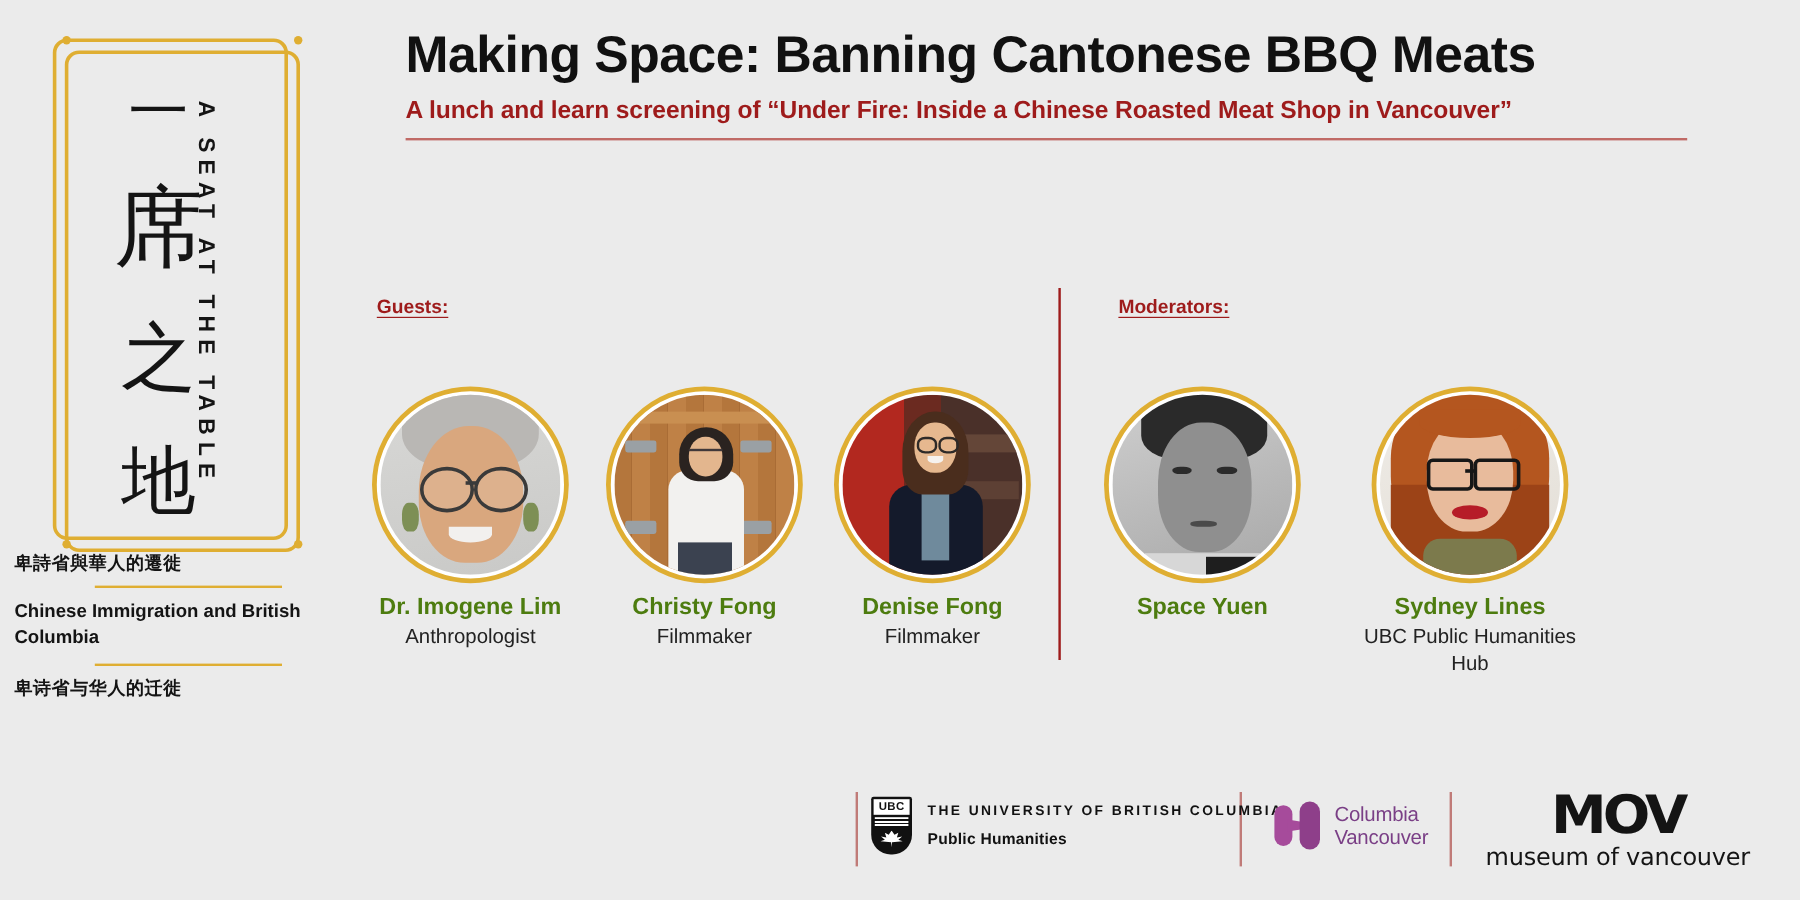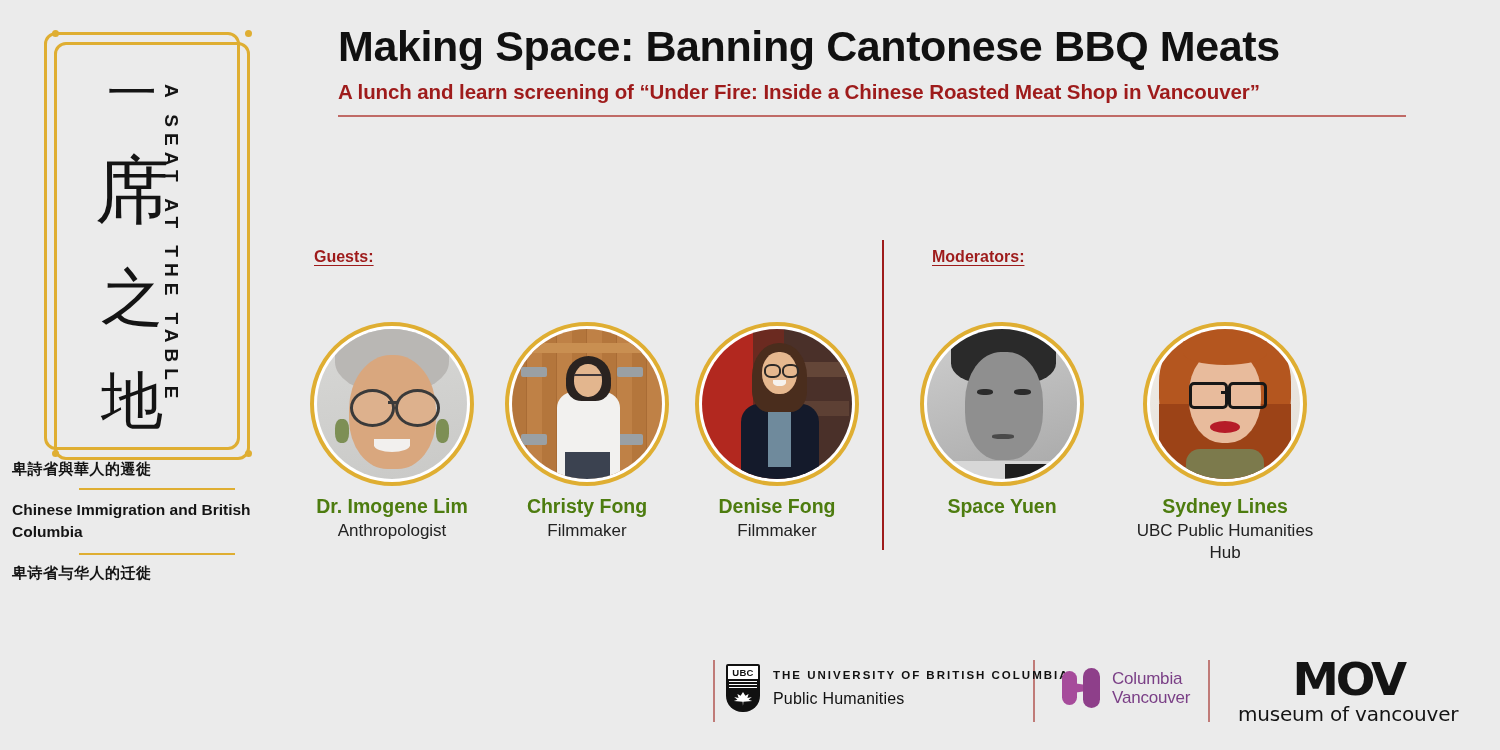--- a/index.html
+++ b/index.html
@@ -173,21 +173,21 @@
     position:absolute;left:2px;top:2px;width:30px;height:13px;background:#fff;
     display:flex;align-items:center;justify-content:center;
   }
   .crest-top span{font-size:9.5px;font-weight:bold;color:#111;letter-spacing:.3px;font-family:"Liberation Sans",sans-serif;}
   .crest-lines{position:absolute;left:3px;top:17px;width:28px;height:9px;
     background:repeating-linear-gradient(180deg,#fff 0 1.5px,#111 1.5px 3px);}
   .crest-leaf{position:absolute;left:7px;top:28px;width:20px;height:14px;
     background:#fff;clip-path:polygon(50% 0%,62% 26%,78% 14%,72% 42%,94% 36%,78% 56%,96% 64%,52% 70%,50% 100%,48% 70%,4% 64%,22% 56%,6% 36%,28% 42%,22% 14%,38% 26%);}
   .ubc-text{display:flex;flex-direction:column;gap:9px;}
   .ubc-l1{font-size:11.5px;font-weight:bold;letter-spacing:2.0px;color:#111;}
-  .ubc-l2{font-size:16px;font-weight:normal;letter-spacing:.2px;color:#111;}
+  .ubc-l2{font-size:13px;font-weight:bold;letter-spacing:.2px;color:#111;}
 
   .hv{position:absolute;left:1062px;top:20px;display:flex;align-items:center;gap:10px;}
   .hv-mark{width:40px;height:40px;position:relative;}
   .hv-l{position:absolute;left:0;top:3px;width:15px;height:34px;border-radius:9px;background:#a64b9b;}
   .hv-r{position:absolute;left:21px;top:0;width:17px;height:40px;border-radius:9px;background:#8e3f8a;}
   .hv-bar{position:absolute;left:11px;top:15px;width:18px;height:10px;background:#a64b9b;clip-path:polygon(0 0,100% 28%,100% 72%,0 100%);}
   .hv-text{display:flex;flex-direction:column;line-height:1.12;}
   .hv-text span{font-size:17px;color:#7a3f86;letter-spacing:-.2px;}
 
   .mov{position:absolute;left:1238px;top:12px;text-align:center;}

